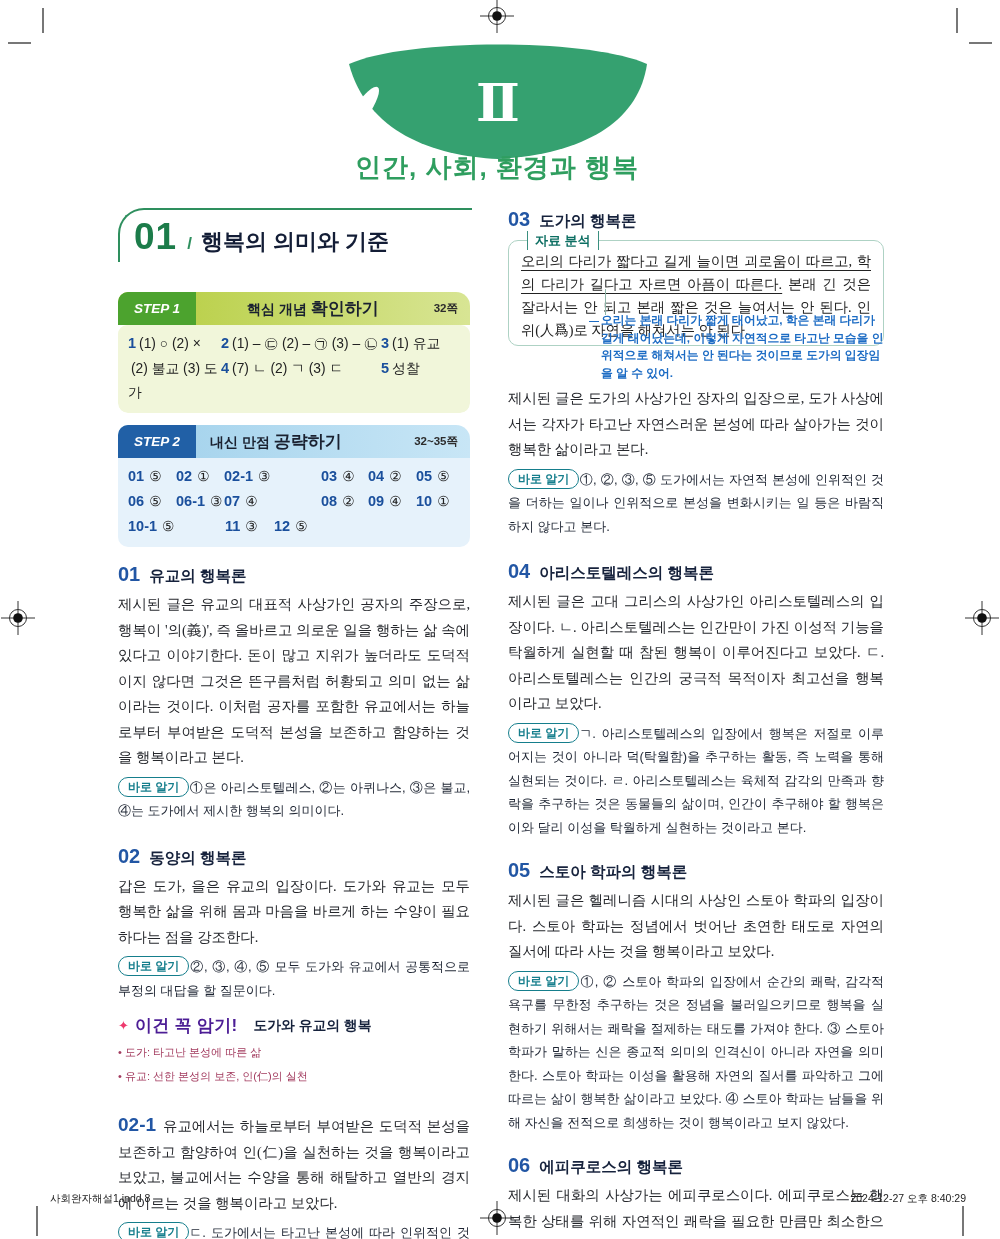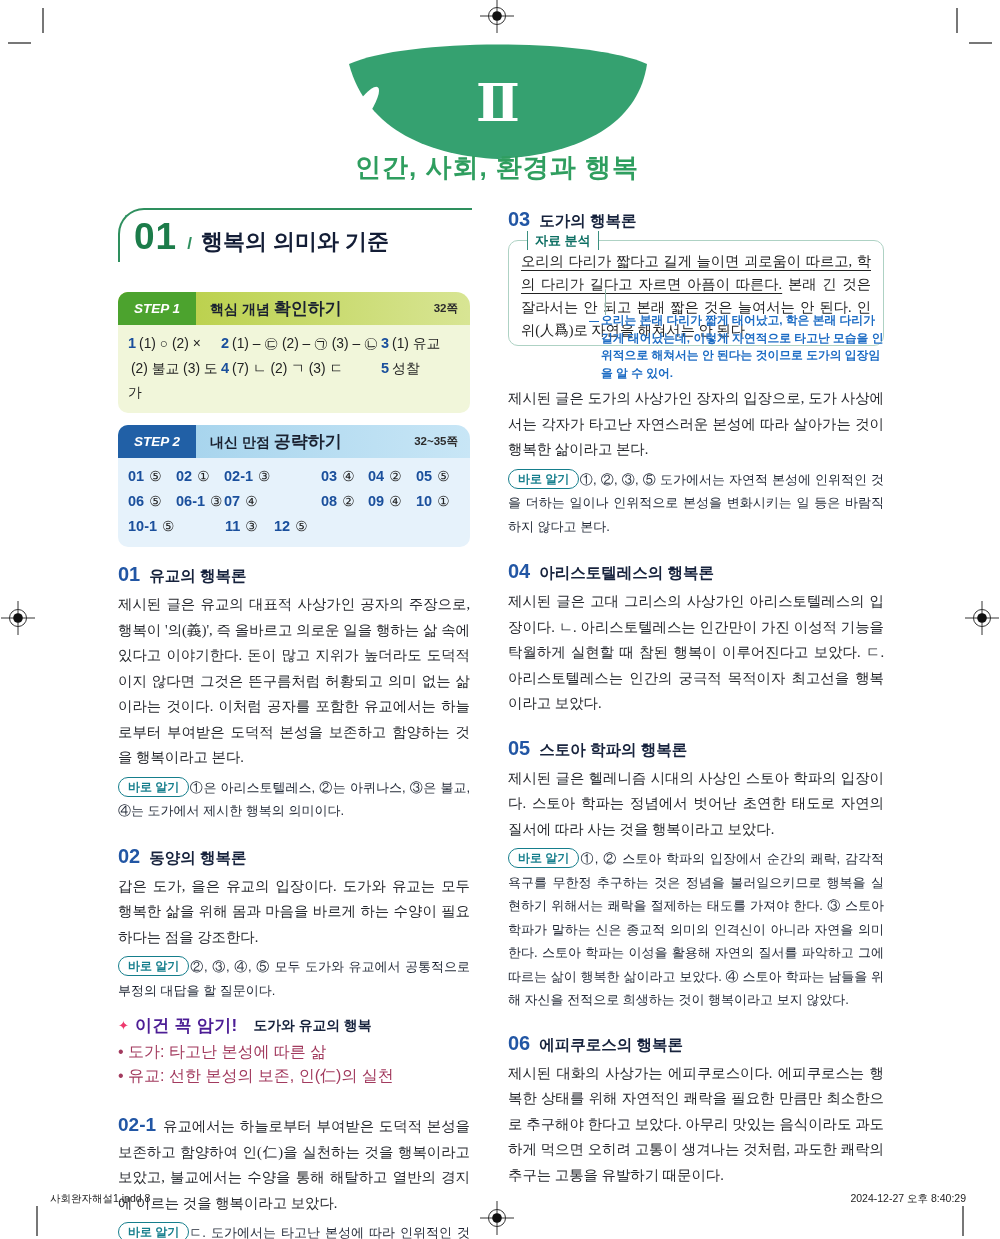--- a/index.html
+++ b/index.html
@@ -31,28 +31,28 @@
   .ch-slash::after{content:"/";color:#2e8f5e;font-size:17px;font-weight:700;margin:0 9px 0 10px;}
   .ch-title{font-size:22px;font-weight:800;color:#131d36;}
 
   
   .stepbox{border-radius:10px 14px 10px 10px;overflow:hidden;}
   .stepbox.s1{margin-top:24px;}
   .stepbox.s2{margin-top:12px;}
   .bar{display:flex;align-items:center;height:33px;}
   .tag{color:#fff;font-style:italic;font-weight:800;font-size:13.5px;width:78px;
        text-align:center;line-height:33px;align-self:stretch;border-radius:8px 0 0 0;}
-  .s1 .tag{background:#4ca32e;} .s1 .bar{background:linear-gradient(90deg,#b4cc3b,#d8e594);}
+  .s1 .tag{background:#4ca32e;} .s1 .bar{background:linear-gradient(90deg,#b4cc3b,#d8e594);gap:37px;}
   .s2 .tag{background:#2160a6;} .s2 .bar{background:linear-gradient(90deg,#9fd0eb,#c8e6f6);}
   .bar-title{margin-left:14px;color:#1a2130;}
   .bar-title .pre{font-size:14px;font-weight:700;}
   .bar-title .big{font-size:17px;font-weight:800;}
   .pageref{margin-left:auto;margin-right:12px;font-size:11.5px;font-weight:700;color:#2c2c2c;}
   .sbody{padding:6px 10px 8px;font-size:13.8px;color:#222;}
-  .s1 .sbody{background:#f1f6da;} .s2 .sbody{background:#e6f2fb;}
+  .s1 .sbody{background:#f1f6da;border-radius:9px;} .s2 .sbody{background:#e6f2fb;}
   .qn{color:#1a4f9c;font-weight:800;font-size:14.5px;}
   .s1row{display:flex;line-height:24px;}
   .s1row .c1{width:93px;} .s1row .c2{width:160px;} .s1row .c3{flex:1;}
   .s1row span.t{margin-left:3px;}
   .s2row{display:flex;line-height:25px;}
   .s2row .w1{width:48px;} .s2row .w2{width:48px;} .s2row .w3{width:97px;}
   .s2row .w4{width:47px;} .s2row .w5{width:48px;} .s2row .w6{flex:1;}
   .s2row .v1{width:97px;} .s2row .v2{width:49px;} .s2row .v3{flex:1;}
   .circ{margin-left:5px;font-weight:400;color:#222;}
 
@@ -69,21 +69,21 @@
   .pill{display:inline-block;border:1.4px solid #157e8c;color:#157e8c;border-radius:999px;
         padding:0 9px;font-size:12px;font-weight:700;line-height:18px;
         vertical-align:1px;white-space:nowrap;}
 
   
   .memo{margin-top:12px;}
   .memo-head{display:flex;align-items:center;margin-bottom:3px;}
   .memo-icon{color:#ee3a6e;font-size:13px;margin-right:6px;}
   .memo-label{color:#4c1d95;font-weight:800;font-size:17px;letter-spacing:.3px;}
   .memo-title{margin-left:16px;font-weight:800;font-size:13.8px;color:#16223c;}
-  .memo-bullet{color:#a23a5e;font-size:16px;line-height:24px;}
+  .memo-bullet{color:#a23a5e;font-size:11px;line-height:24px;}
   .memo-bullet::before{content:"• ";}
 
   
   .analysis{position:relative;border:1.5px solid #aed2c4;border-radius:10px;
             margin:8px 0 40px;padding:9px 12px 3px;}
   .analysis-label{position:absolute;top:-10px;left:10px;background:#fff;padding:0 7px;
                   border-left:1.5px solid #3a8f7f;border-right:1.5px solid #3a8f7f;
                   color:#0c6e62;font-weight:800;font-size:13px;line-height:19px;margin-left:8px;}
   .quote{margin:0;font-family:"Liberation Serif",serif;font-size:14.3px;line-height:23px;
          text-align:justify;color:#222;}
@@ -252,20 +252,21 @@
       <p class="body-text">제시된 글은 도가의 사상가인 장자의 입장으로, 도가 사상에서는 각자가 타고난 자연스러운 본성에 따라 살아가는 것이 행복한 삶이라고 본다.</p>
       <p class="baro"><span class="pill">바로 알기</span><span>①, ②, ③, ⑤ 도가에서는 자연적 본성에 인위적인 것을 더하는 일이나 인위적으로 본성을 변화시키는 일 등은 바람직하지 않다고 본다.</span></p>
     </div>
 
     <div class="section" style="margin-top:22px;">
       <div class="sec-head">
         <span class="sec-num">04</span>
         <span class="sec-title">아리스토텔레스의 행복론</span>
       </div>
       <p class="body-text">제시된 글은 고대 그리스의 사상가인 아리스토텔레스의 입장이다. ㄴ. 아리스토텔레스는 인간만이 가진 이성적 기능을 탁월하게 실현할 때 참된 행복이 이루어진다고 보았다. ㄷ. 아리스토텔레스는 인간의 궁극적 목적이자 최고선을 행복이라고 보았다.</p>
+      <p class="baro"><span class="pill">바로 알기</span><span>ㄱ. 아리스토텔레스의 입장에서 행복은 저절로 이루어지는 것이 아니라 덕(탁월함)을 추구하는 활동, 즉 노력을 통해 실현되는 것이다. ㄹ. 아리스토텔레스는 육체적 감각의 만족과 향락을 추구하는 것은 동물들의 삶이며, 인간이 추구해야 할 행복은 이와 달리 이성을 탁월하게 실현하는 것이라고 본다.</span></p>
     </div>
 
     <div class="section" style="margin-top:20px;">
       <div class="sec-head">
         <span class="sec-num">05</span>
         <span class="sec-title">스토아 학파의 행복론</span>
       </div>
       <p class="body-text">제시된 글은 헬레니즘 시대의 사상인 스토아 학파의 입장이다. 스토아 학파는 정념에서 벗어난 초연한 태도로 자연의 질서에 따라 사는 것을 행복이라고 보았다.</p>
       <p class="baro"><span class="pill">바로 알기</span><span>①, ② 스토아 학파의 입장에서 순간의 쾌락, 감각적 욕구를 무한정 추구하는 것은 정념을 불러일으키므로 행복을 실현하기 위해서는 쾌락을 절제하는 태도를 가져야 한다. ③ 스토아 학파가 말하는 신은 종교적 의미의 인격신이 아니라 자연을 의미한다. 스토아 학파는 이성을 활용해 자연의 질서를 파악하고 그에 따르는 삶이 행복한 삶이라고 보았다. ④ 스토아 학파는 남들을 위해 자신을 전적으로 희생하는 것이 행복이라고 보지 않았다.</span></p>
     </div>

